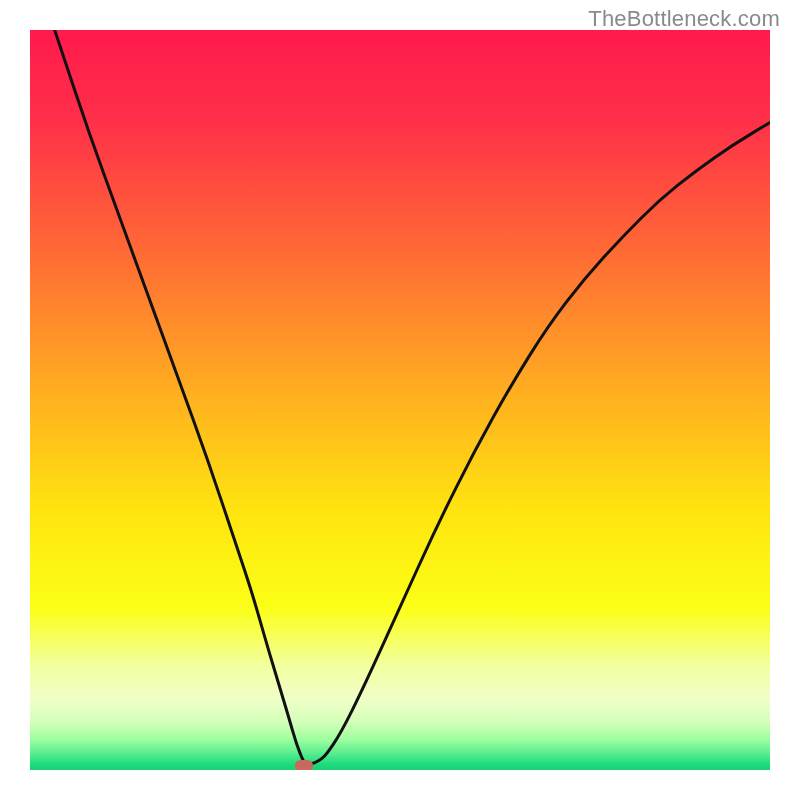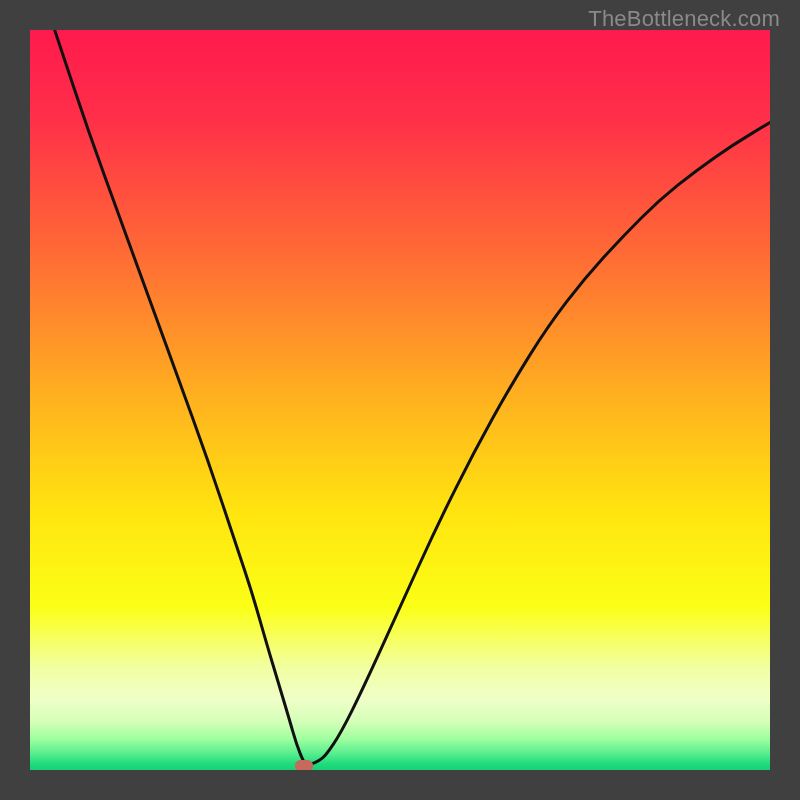--- a/index.html
+++ b/index.html
@@ -10,21 +10,21 @@
     background: #000;
     overflow: hidden;
     font-family: Arial, Helvetica, sans-serif;
   }
   .frame {
     position: absolute;
     left: 0;
     top: 0;
     width: 800px;
     height: 800px;
-    background: #404040;
+    background: #ffffff;
   }
   .plot {
     position: absolute;
     left: 30px;
     top: 30px;
     width: 740px;
     height: 740px;
     overflow: hidden;
   }
   .gradient-layer {

